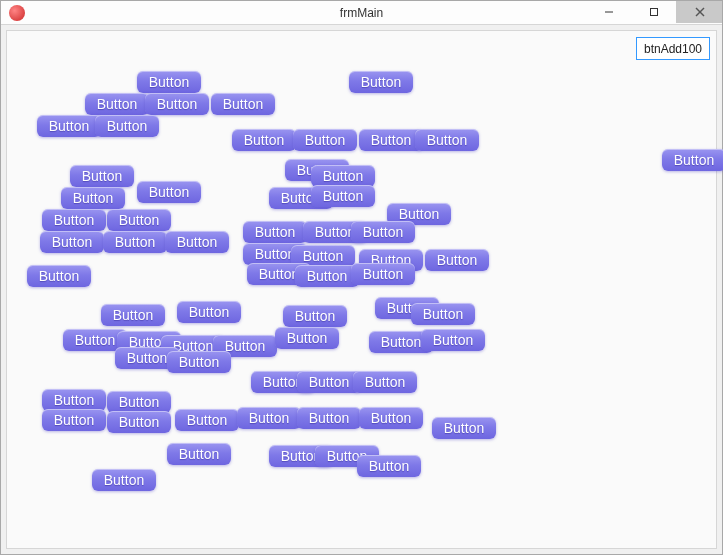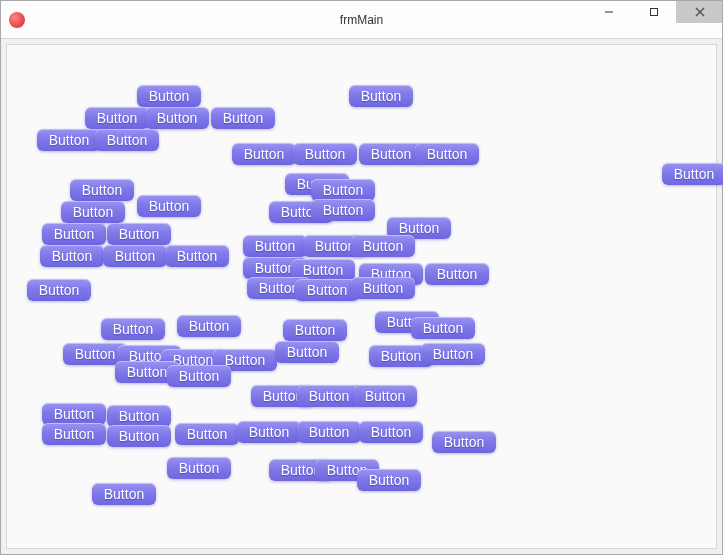--- a/index.html
+++ b/index.html
@@ -10,21 +10,21 @@
     background: #f0f0f0;
     overflow: hidden;
   }
   .window {
     width: 723px; height: 555px;
     border: 1px solid #a8a8a8;
     background: #f0f0f0;
     display: flex; flex-direction: column;
   }
   .titlebar {
-    height: 38px;
+    height: 24px;
     background: #fdfdfd;
     display: flex; align-items: center;
     border-bottom: 1px solid #d6d6d6;
     position: relative;
   }
   .titlebar .sysicon {
     width: 16px; height: 16px;
     margin-left: 8px; margin-right: 8px;
     border-radius: 50%;
     background: radial-gradient(circle at 35% 35%, #ff8484, #cc2828);
@@ -111,20 +111,21 @@
       <div class="ctrl close">
         <svg width="10" height="10" viewBox="0 0 10 10">
             <line x1="1" y1="1" x2="9" y2="9" stroke="#555" stroke-width="1.4"></line>
             <line x1="9" y1="1" x2="1" y2="9" stroke="#555" stroke-width="1.4"></line>
           </svg>
       </div>
     </div>
   </div>
 
   <div class="client">
+    <div class="add-btn">btnAdd100</div>
     <div id="scatter-host"></div>
   <div class="scatter-btn" style="left: 130px; top: 40px;">Button</div>
       <div class="scatter-btn" style="left: 342px; top: 40px;">Button</div>
       <div class="scatter-btn" style="left: 78px; top: 62px;">Button</div>
       <div class="scatter-btn" style="left: 138px; top: 62px;">Button</div>
       <div class="scatter-btn" style="left: 204px; top: 62px;">Button</div>
       <div class="scatter-btn" style="left: 30px; top: 84px;">Button</div>
       <div class="scatter-btn" style="left: 88px; top: 84px;">Button</div>
       <div class="scatter-btn" style="left: 225px; top: 98px;">Button</div>
       <div class="scatter-btn" style="left: 286px; top: 98px;">Button</div>

